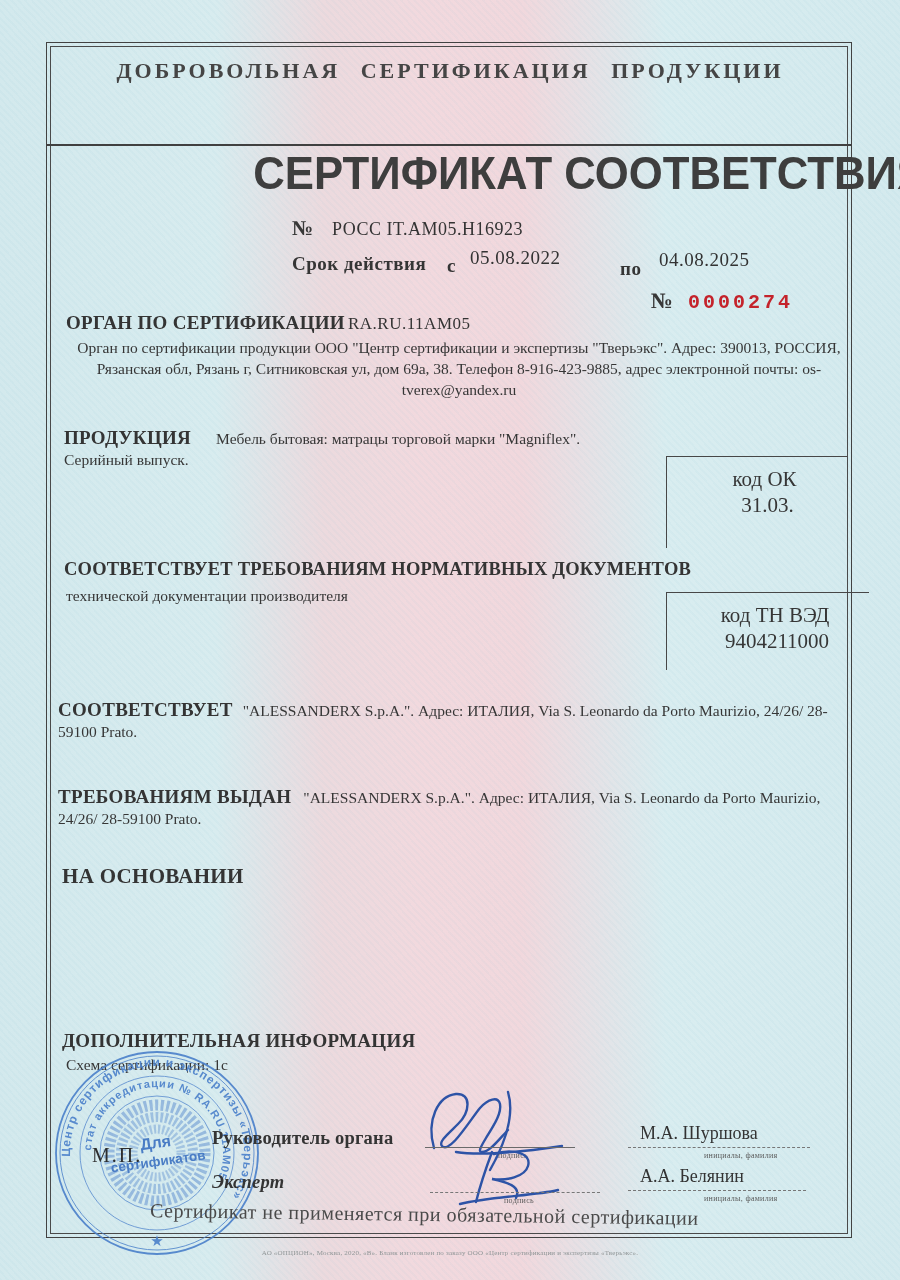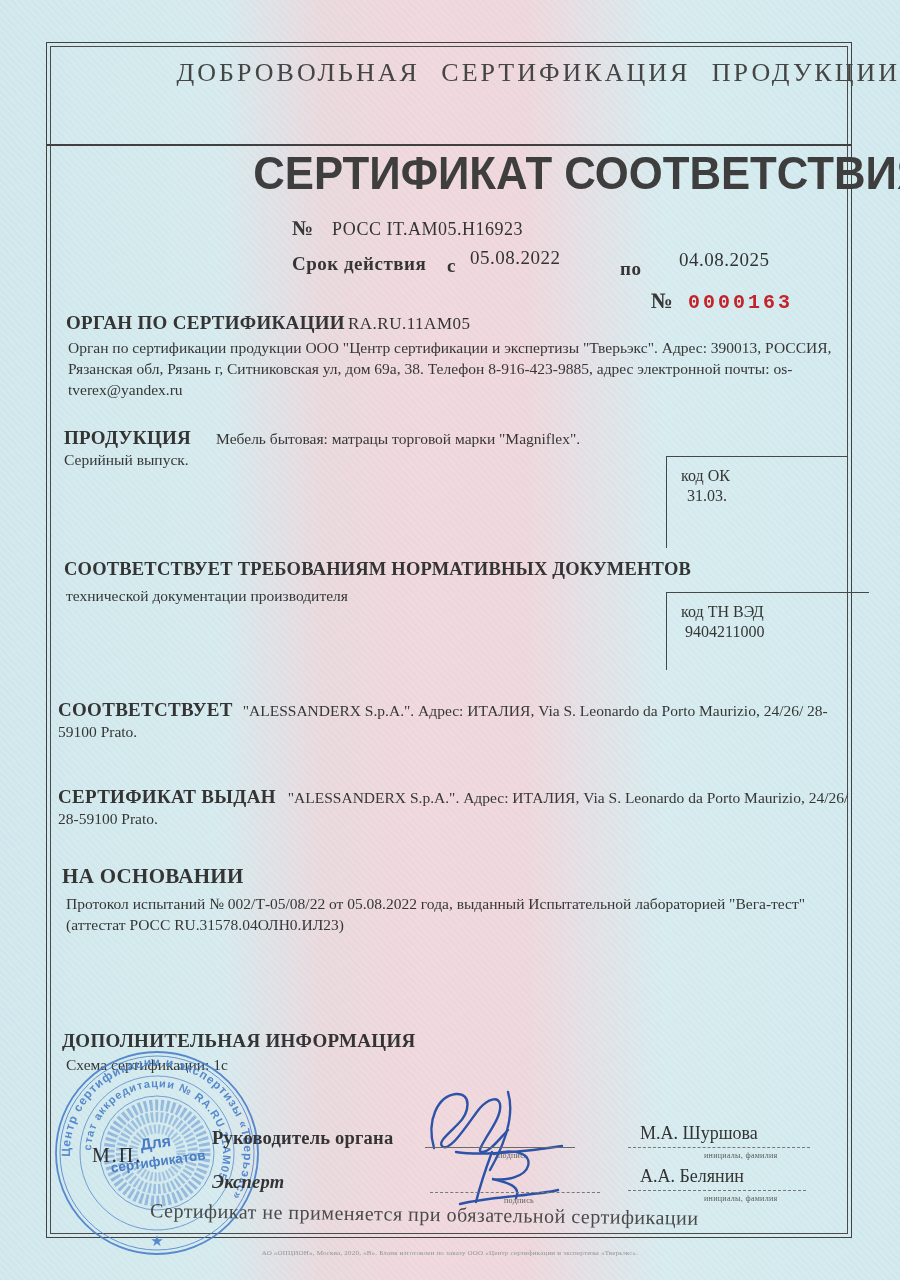--- a/index.html
+++ b/index.html
@@ -11,44 +11,44 @@
       linear-gradient(90deg,#d3e9ed 0%,#d8ecef 24%,#ecdade 36%,#f2d9de 47%,#f1d8dd 58%,#d9edf0 74%,#d4eaee 100%);
   }
   .serif{font-family:"Liberation Serif","DejaVu Serif",serif;}
   .abs{position:absolute;}
 
   .frame{position:absolute; left:46px; top:42px; right:48px; bottom:42px;
          border:1.5px solid #424242;}
   .frame-inner{position:absolute; inset:3px; border:1px solid #4a4a4a;}
   .header-divider{position:absolute; left:46px; right:48px; top:144px; height:2px; background:#404040;}
 
-  .header-title{left:0; right:0; top:58px; text-align:right;
-    font-weight:normal; font-size:26px; letter-spacing:3px; word-spacing:12px; color:#454545;}
+  .header-title{left:0; right:0; top:58px; text-align:center;
+    font-weight:bold; font-size:22px; letter-spacing:3px; word-spacing:12px; color:#454545;}
 
   .cert-title{left:238px; top:146px; width:610px; text-align:center;
     font-family:"Liberation Sans","DejaVu Sans",sans-serif; font-weight:700;
     font-size:46px; color:#3e3e3e; transform:scaleX(0.95); transform-origin:center;
     letter-spacing:0px; white-space:nowrap;}
 
   .no-sign{font-weight:bold; font-size:21px; color:#383838;}
   .no-value{font-size:18px; letter-spacing:0.5px; color:#333;}
 
   .validity-label{font-weight:bold; font-size:19px; color:#353535; letter-spacing:0.5px;}
   .date{font-size:19px; color:#333; letter-spacing:0.5px;}
 
   .blank-number{font-family:"Liberation Mono","DejaVu Sans Mono",monospace;
     font-weight:700; font-size:20px; letter-spacing:3px; color:#c4232b;}
 
   .sec-label{font-weight:bold; font-size:19px; color:#343434; letter-spacing:0.3px;}
   .sec-label-sm{font-weight:bold; font-size:18.5px; color:#343434; letter-spacing:0.2px;}
-  .body-text{font-size:15.5px; line-height:1.35; color:#363636;}
+  .body-text{font-size:15.5px; line-height:1.35; color:#363636;text-align:center;}
 
   .code-box{border-top:1.5px solid #474747; border-left:1.5px solid #474747;
     padding:9px 0 0 14px; box-sizing:border-box;}
-  .code-box .body-text{line-height:1.25; font-size:16px;}
+  .code-box .body-text{line-height:1.25; font-size:21px;}
 
   .tiny-caption{font-size:8px; color:#5a5a5a; letter-spacing:0.3px;padding-left:46px;}
   .sig-line-solid{border-bottom:1.2px solid #6a6a6a;}
   .sig-line-dash{border-bottom:1.2px dashed #777;}
 
   .name-text{font-size:18px; color:#333;}
 
   .bottom-note{font-size:20px; color:#4a4a4a; letter-spacing:0.5px; transform:rotate(0.8deg);}
   .fine-print{left:0; right:0; top:1249px; text-align:center; font-size:7px; color:#8f9596; letter-spacing:0.2px;}
 
@@ -70,24 +70,24 @@
 
   <div class="abs cert-title">СЕРТИФИКАТ СООТВЕТСТВИЯ</div>
 
   <span class="abs no-sign serif" style="left:292px; top:216px;">№</span>
   <span class="abs no-value serif" style="left:332px; top:219px;">РОСС IT.AM05.H16923</span>
 
   <span class="abs validity-label serif" style="left:292px; top:253px;">Срок действия</span>
   <span class="abs validity-label serif" style="left:447px; top:255px;">с</span>
   <span class="abs date serif" style="left:470px; top:247px;">05.08.2022</span>
   <span class="abs validity-label serif" style="left:620px; top:258px;">по</span>
-  <span class="abs date serif" style="left:659px; top:249px;margin-left:20px;">04.08.2025</span>
+  <span class="abs date serif" style="left:659px; top:249px;">04.08.2025</span>
 
   <span class="abs no-sign serif" style="left:651px; top:288px; font-size:22px;">№</span>
-  <span class="abs blank-number" style="left:688px; top:291px;">0000163</span>
+  <span class="abs blank-number" style="left:688px; top:291px;">0000274</span>
 
   <span class="abs sec-label serif" style="left:66px; top:312px;">ОРГАН ПО СЕРТИФИКАЦИИ</span>
   <span class="abs no-value serif" style="left:348px; top:314px; font-size:17px;">RA.RU.11AM05</span>
   <div class="abs body-text serif" style="left:68px; top:338px; width:782px;">Орган по сертификации продукции ООО "Центр сертификации и экспертизы "Тверьэкс". Адрес: 390013, РОССИЯ, Рязанская обл, Рязань г, Ситниковская ул, дом 69а, 38. Телефон 8-916-423-9885, адрес электронной почты: os-tverex@yandex.ru</div>
 
   <div class="abs serif" style="left:64px; top:427px; width:582px;">
     <span class="sec-label" style="margin-right:25px;">ПРОДУКЦИЯ</span><span class="body-text">Мебель бытовая: матрацы торговой марки "Magniflex". Серийный выпуск.</span>
   </div>
   <div class="abs code-box" style="left:666px; top:456px; width:182px; height:92px;">
     <div class="body-text serif">код ОК</div>
@@ -99,25 +99,24 @@
   <div class="abs code-box" style="left:666px; top:592px; width:203px; height:78px;">
     <div class="body-text serif">код ТН ВЭД</div>
     <div class="body-text serif" style="padding-left:4px;">9404211000</div>
   </div>
 
   <div class="abs serif" style="left:58px; top:699px; width:808px;">
     <span class="sec-label" style="margin-right:10px;">СООТВЕТСТВУЕТ</span><span class="body-text">"ALESSANDERX S.p.A.". Адрес: ИТАЛИЯ, Via S. Leonardo da Porto Maurizio, 24/26/ 28-59100 Prato.</span>
   </div>
 
   <div class="abs serif" style="left:58px; top:786px; width:794px;">
-    <span class="sec-label" style="margin-right:12px;">СЕРТИФИКАТ ВЫДАН</span><span class="body-text">"ALESSANDERX S.p.A.". Адрес: ИТАЛИЯ, Via S. Leonardo da Porto Maurizio, 24/26/ 28-59100 Prato.</span>
+    <span class="sec-label" style="margin-right:12px;">ТРЕБОВАНИЯМ ВЫДАН</span><span class="body-text">"ALESSANDERX S.p.A.". Адрес: ИТАЛИЯ, Via S. Leonardo da Porto Maurizio, 24/26/ 28-59100 Prato.</span>
   </div>
 
   <div class="abs sec-label serif" style="left:62px; top:864px; font-size:21px;">НА ОСНОВАНИИ</div>
-  <div class="abs body-text serif" style="left:66px; top:894px; width:772px;">Протокол испытаний № 002/Т-05/08/22 от 05.08.2022 года, выданный Испытательной лабораторией "Вега-тест" (аттестат РОСС RU.31578.04ОЛН0.ИЛ23)</div>
 
   <div class="abs sec-label serif" style="left:62px; top:1030px;">ДОПОЛНИТЕЛЬНАЯ ИНФОРМАЦИЯ</div>
   <div class="abs body-text serif" style="left:66px; top:1055px;">Схема сертификации: 1с</div>
 
   <div class="abs stamp-wrap">
     <svg width="214" height="214" viewBox="0 0 214 214">
       <g fill="none" stroke="#4d82cb">
         <circle cx="107" cy="107" r="101" stroke-width="1.8"></circle>
         <circle cx="107" cy="107" r="97" stroke-width="0.9"></circle>
         <circle cx="107" cy="107" r="77" stroke-width="0.8"></circle>

